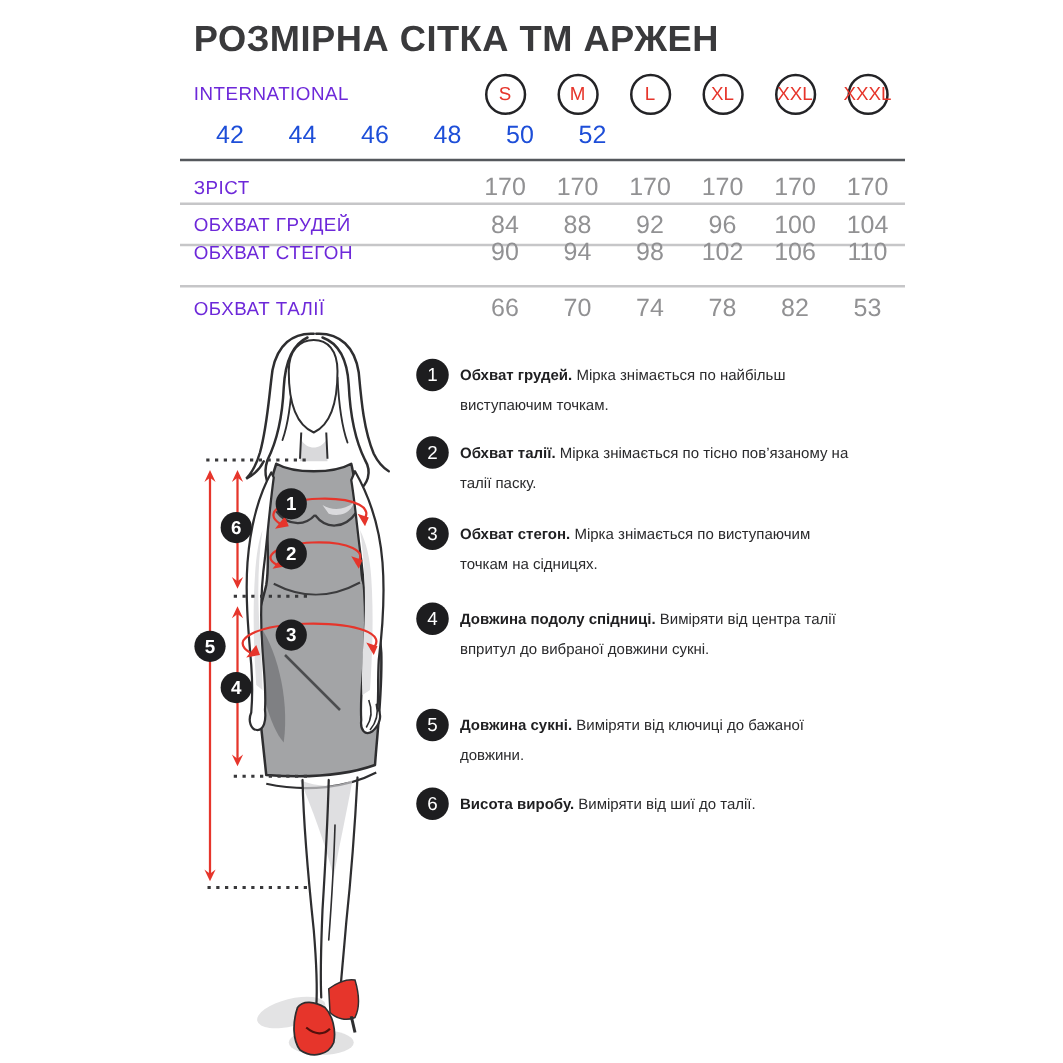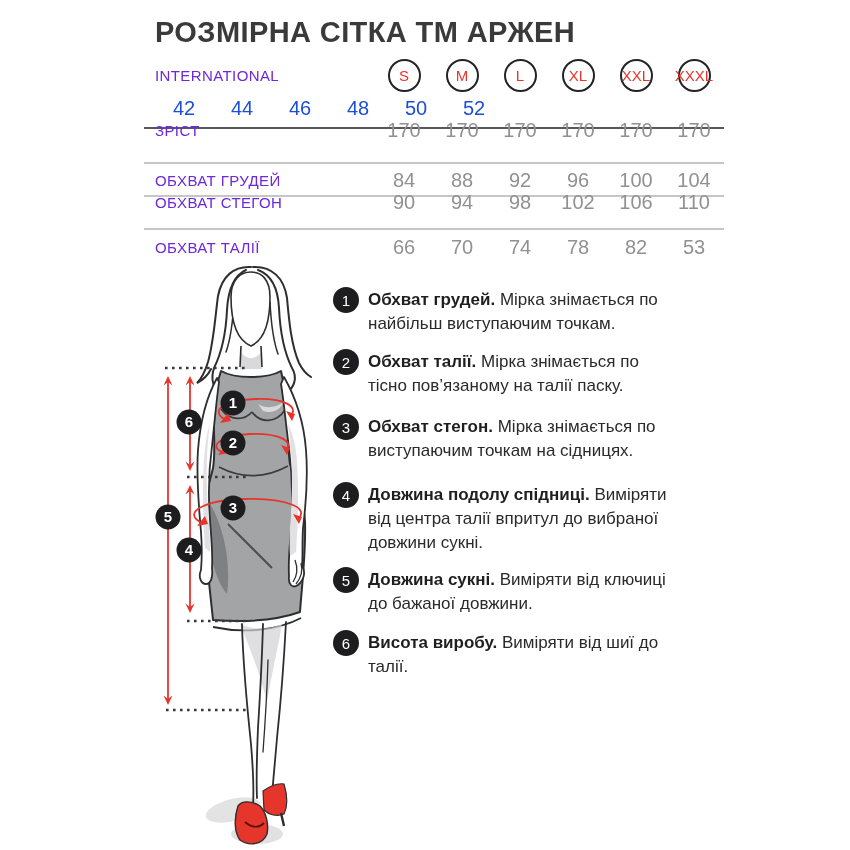--- a/index.html
+++ b/index.html
@@ -26,21 +26,21 @@
   #figure-svg{position:absolute;left:140px;top:258px;width:215px;height:592px;pointer-events:none;}
   #figure-svg text{font-family:"Liberation Sans","DejaVu Sans",sans-serif;
                    font-size:15px;font-weight:600;fill:#ffffff;text-anchor:middle;}
 
   
   .guide-item{position:absolute;left:333px;width:392px;}
   .gnum{position:absolute;left:0;top:0;width:26px;height:26px;border-radius:50%;
         background:#1d1d1f;color:#fff;display:flex;align-items:center;justify-content:center;
         font-size:15px;}
   .gtext{position:absolute;left:35px;top:1px;width:312px;margin:0;
-         font-size:17px;line-height:24px;color:#2a2a2c;}
+         font-size:12px;line-height:24px;color:#2a2a2c;}
   .gtext b{color:#1f1f21;font-weight:700;}
 </style>
 </head>
 <body>
 
 <div id="page">
 
   <div id="title">РОЗМІРНА СІТКА ТМ АРЖЕН</div>
 
   <div class="trow" style="top:58px;height:34px">
@@ -81,21 +81,21 @@
     <div class="tcell dark">42</div>
     <div class="tcell dark">44</div>
     <div class="tcell dark">46</div>
     <div class="tcell dark">48</div>
     <div class="tcell dark">50</div>
     <div class="tcell dark">52</div>
   </div>
 
   <div class="tdiv darkline" style="top:127px"></div>
 
-  <div class="trow" style="top:116px;height:28px">
+  <div class="trow" style="top:136px;height:28px">
     <div class="tlabel">ЗРІСТ</div>
     <div class="tcell">170</div>
     <div class="tcell">170</div>
     <div class="tcell">170</div>
     <div class="tcell">170</div>
     <div class="tcell">170</div>
     <div class="tcell">170</div>
   </div>
 
   <div class="tdiv" style="top:162px"></div>

